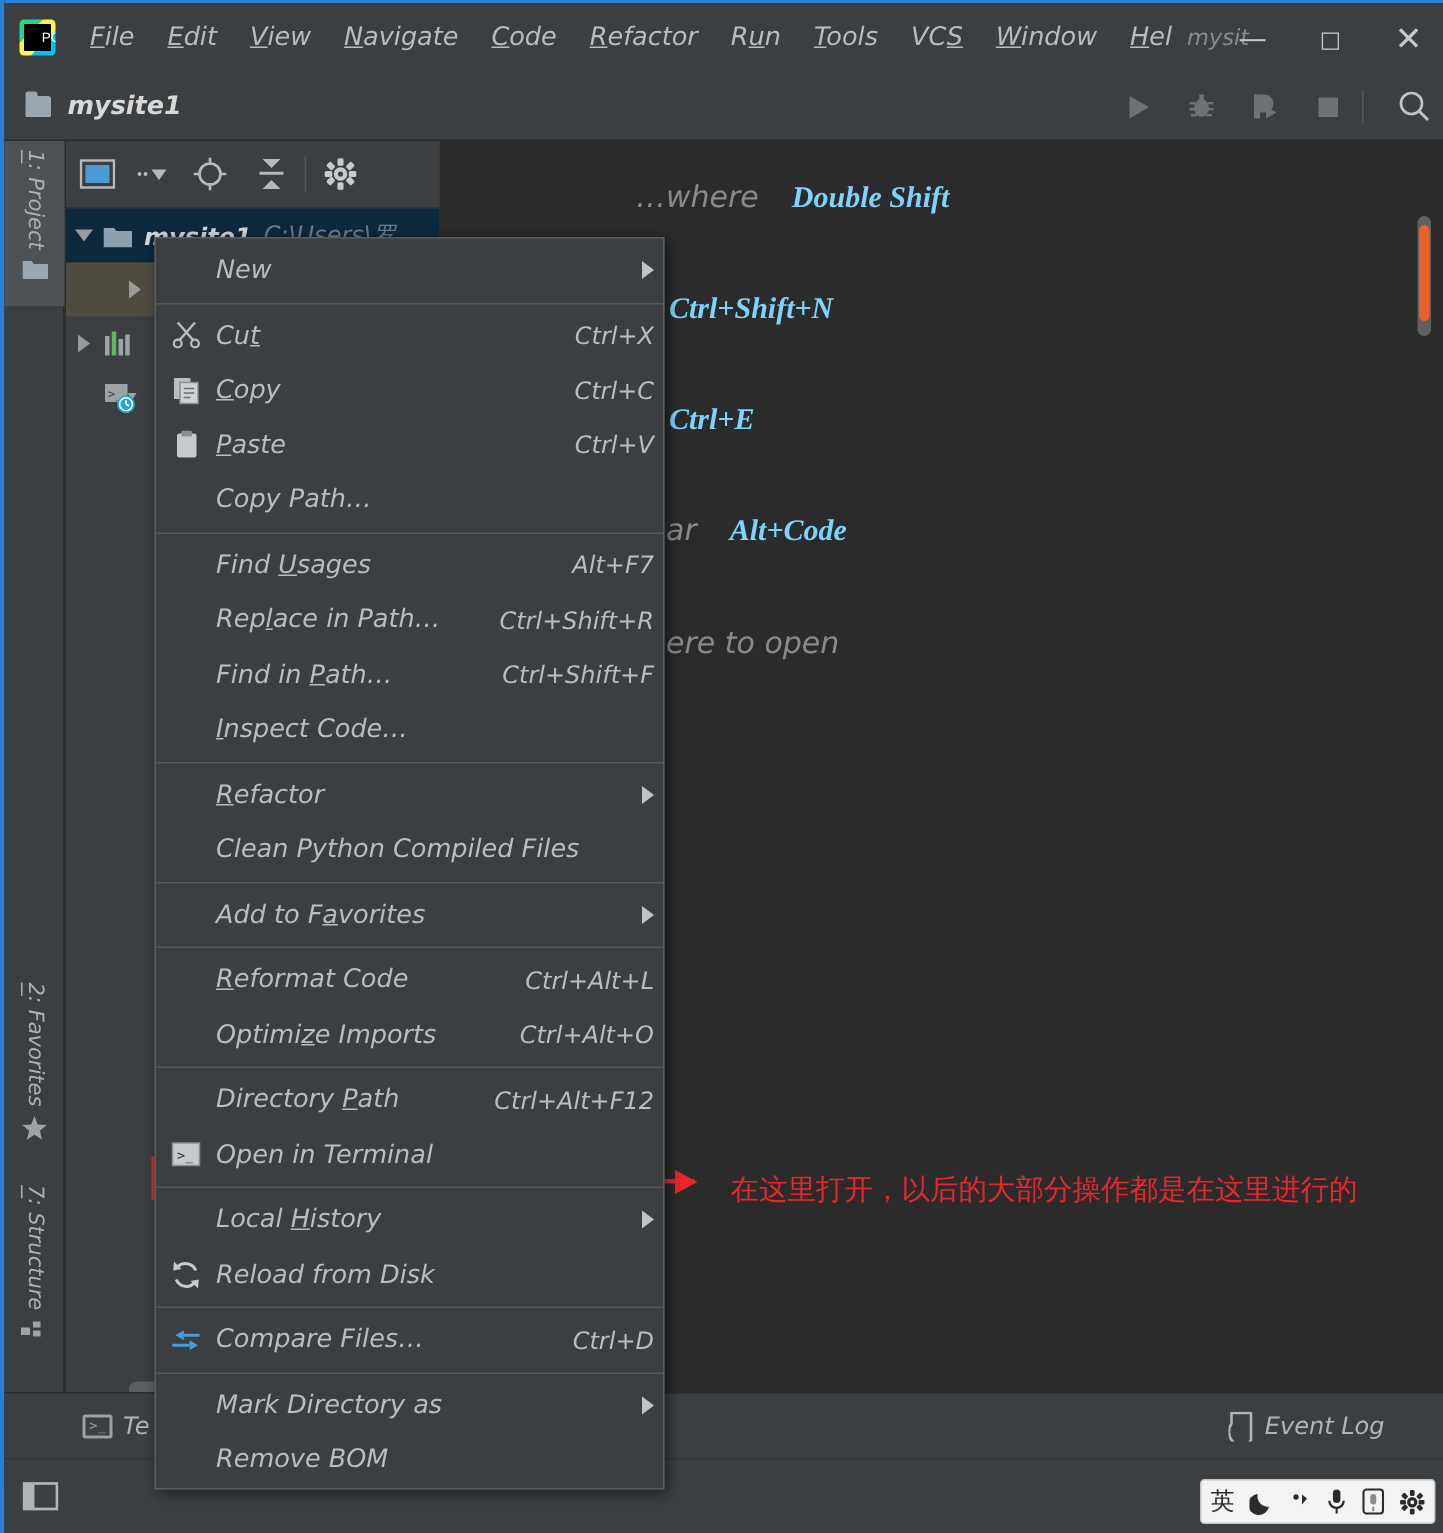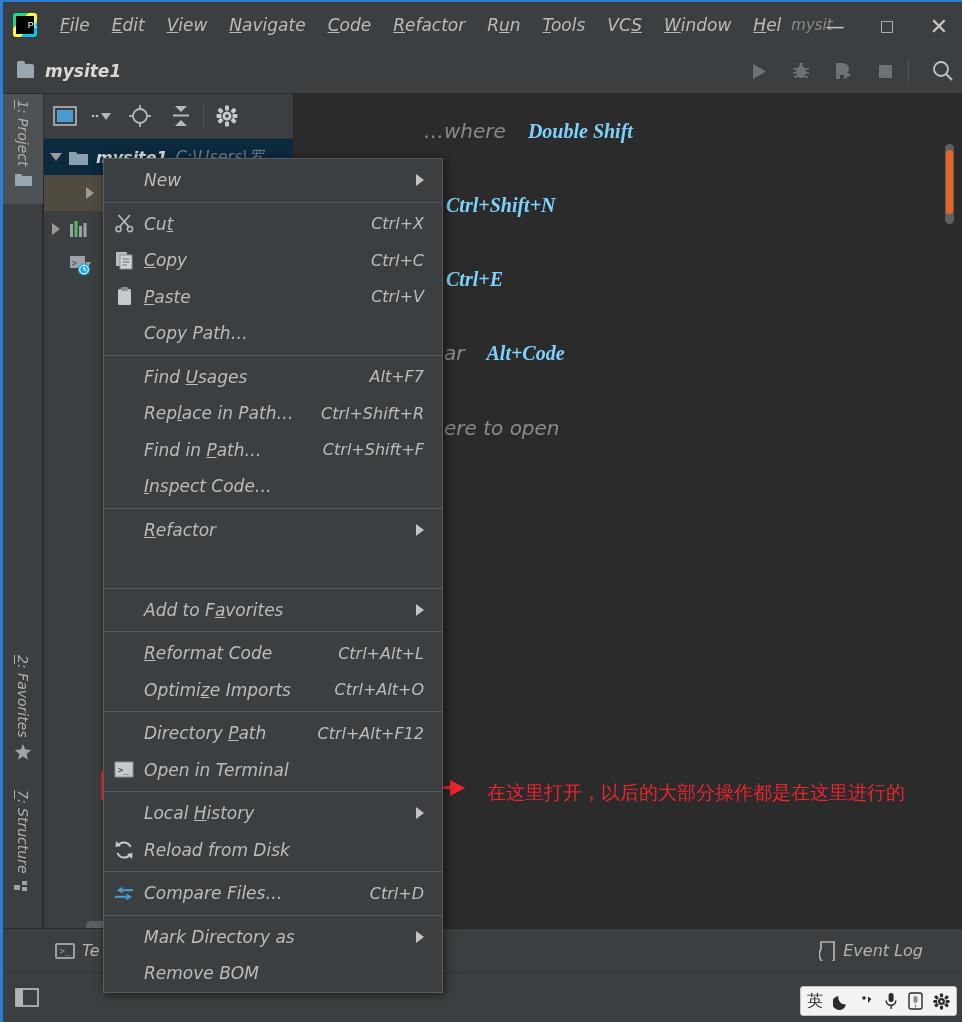--- a/index.html
+++ b/index.html
@@ -181,21 +181,21 @@
   .ctxmenu {
     position: absolute; left: 100px; top: 158px; width: 340px;
     background: #3c3f41; border: 1px solid #5a5d5e;
     box-shadow: 2px 2px 9px rgba(0,0,0,.55);
     padding: 3px 0 0 0;
     z-index: 40;
   }
   .mi {
     position: relative; height: 36.5px; display: flex; align-items: center;
     font-family: "DejaVu Sans", sans-serif; font-style: italic;
-    font-size: 17px; color: #bcbcbc; padding-left: 40px; padding-right: 18px;
+    font-size: 17px; color: #bcbcbc; padding-left: 40px; padding-right: 6px;
     white-space: nowrap;
   }
   .mi .ico {
     position: absolute; left: 10px; top: 50%; transform: translateY(-50%);
     width: 20px; height: 20px; display: flex; align-items: center; justify-content: center;
   }
   .mi .lbl { flex: 0 0 auto; }
   .mi .lbl u { text-decoration: underline; }
   .mi .acc {
     margin-left: auto; color: #bcbcbc;
@@ -517,20 +517,21 @@
           <span class="lbl"><u>I</u>nspect Code…</span>
         </div>
         <div class="sep"></div>
         <div class="mi">
           <span class="ico"></span>
           <span class="lbl"><u>R</u>efactor</span>
           <span class="sub"></span>
         </div>
         <div class="mi">
           <span class="ico"></span>
+          <span class="lbl">Clean Python Compiled Files</span>
         </div>
         <div class="sep"></div>
         <div class="mi">
           <span class="ico"></span>
           <span class="lbl">Add to F<u>a</u>vorites</span>
           <span class="sub"></span>
         </div>
         <div class="sep"></div>
         <div class="mi">
           <span class="ico"></span>

